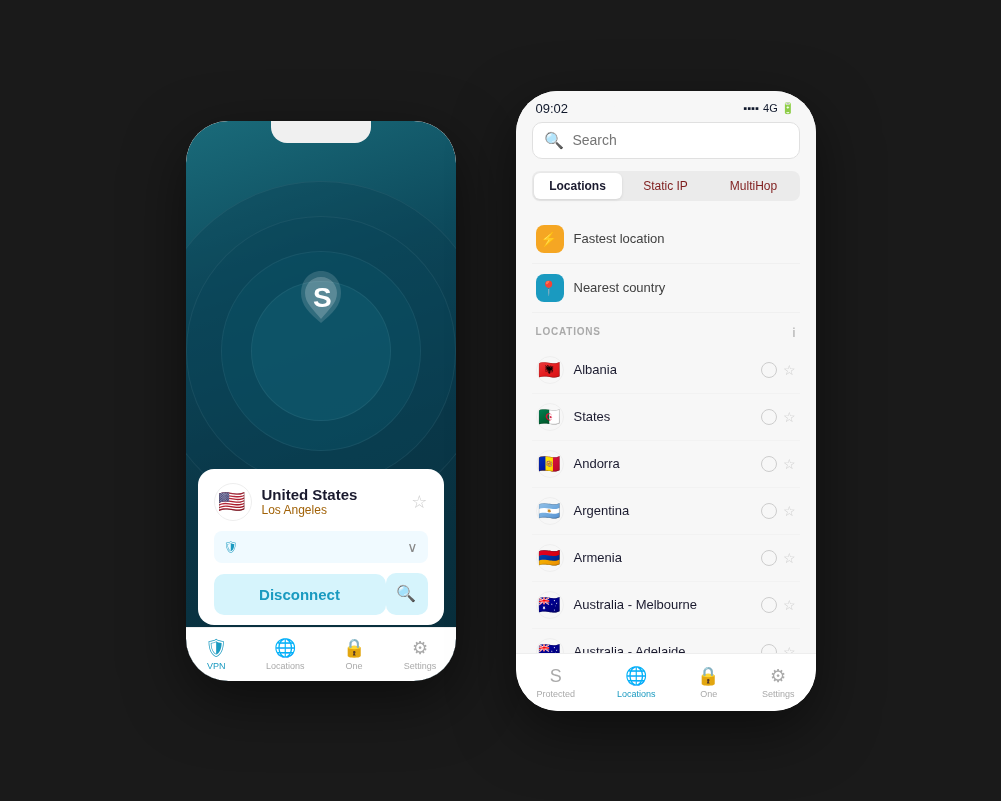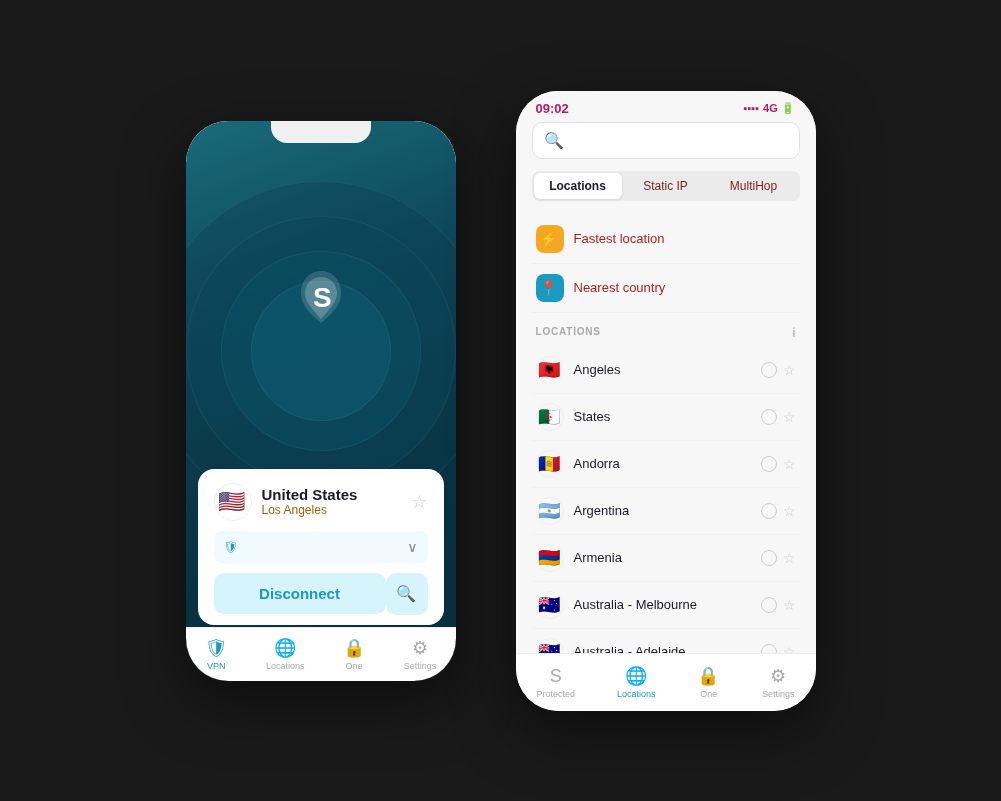--- a/index.html
+++ b/index.html
@@ -143,21 +143,21 @@
       font-size: 11.5px;
       color: #1a9ac0;
     }
     .chevron-down {
       color: #888;
       font-size: 14px;
     }
 
     .disconnect-row {
       display: flex;
-      align-items: center;
+      align-items: flex-end;
     }
     .disconnect-btn {
       flex: 1;
       background: #d6f4fc;
       border: none;
       border-radius: 10px;
       padding: 12px;
       font-size: 15px;
       font-weight: 600;
       color: #1a9ac0;
@@ -209,22 +209,22 @@
       position: relative;
       box-shadow: 0 20px 60px rgba(0,0,0,0.5);
       overflow: hidden;
     }
     .phone-right .status-bar {
       display: flex;
       align-items: center;
       justify-content: space-between;
       padding: 10px 20px 6px;
       font-size: 13px;
-      font-weight: 700;
-      color: #be185d;
+      font-weight: 400;
+      color: #0f172a;
       background: #f7f7f7;
     }
     .status-icons {
       display: flex;
       align-items: center;
       gap: 4px;
       font-size: 11px;
     }
     .phone-right .notch-right {
       position: absolute;
@@ -302,21 +302,21 @@
       display: flex;
       align-items: center;
       justify-content: center;
       font-size: 14px;
     }
     .special-icon.yellow { background: #f5a623; }
     .special-icon.teal { background: #1a9ac0; }
     .special-item-label {
       font-size: 13px;
       font-weight: 500;
-      color: #b91c1c;
+      color: #404040;
     }
 
     .section-header {
       display: flex;
       align-items: center;
       justify-content: space-between;
       padding: 10px 4px 6px;
     }
     .section-label {
       font-size: 10px;
@@ -471,20 +471,21 @@
     <div class="status-icons">
       <span>▪▪▪▪</span>
       <span>4G</span>
       <span>🔋</span>
     </div>
   </div>
 
   <div class="right-content">
     <div class="search-bar">
       <span>🔍</span>
+      <input type="text" placeholder="Search" style="">
     </div>
 
     <div class="tabs-row">
       <div class="tab active">Locations</div>
       <div class="tab">Static IP</div>
       <div class="tab">MultiHop</div>
     </div>
 
     <div class="special-item">
       <div class="special-icon yellow">⚡</div>
@@ -496,21 +497,21 @@
     </div>
 
     <div class="section-header">
       <span class="section-label">LOCATIONS</span>
       <span class="info-icon">ℹ</span>
     </div>
 
     <div class="country-list">
       <div class="country-item">
         <div class="country-flag">🇦🇱</div>
-        <span class="country-name">Angeles</span>
+        <span class="country-name">Albania</span>
         <div class="country-actions">
           <div class="radio-btn"></div>
           <span class="star-icon">☆</span>
         </div>
       </div>
       <div class="country-item">
         <div class="country-flag">🇩🇿</div>
         <span class="country-name">States</span>
         <div class="country-actions">
           <div class="radio-btn"></div>

